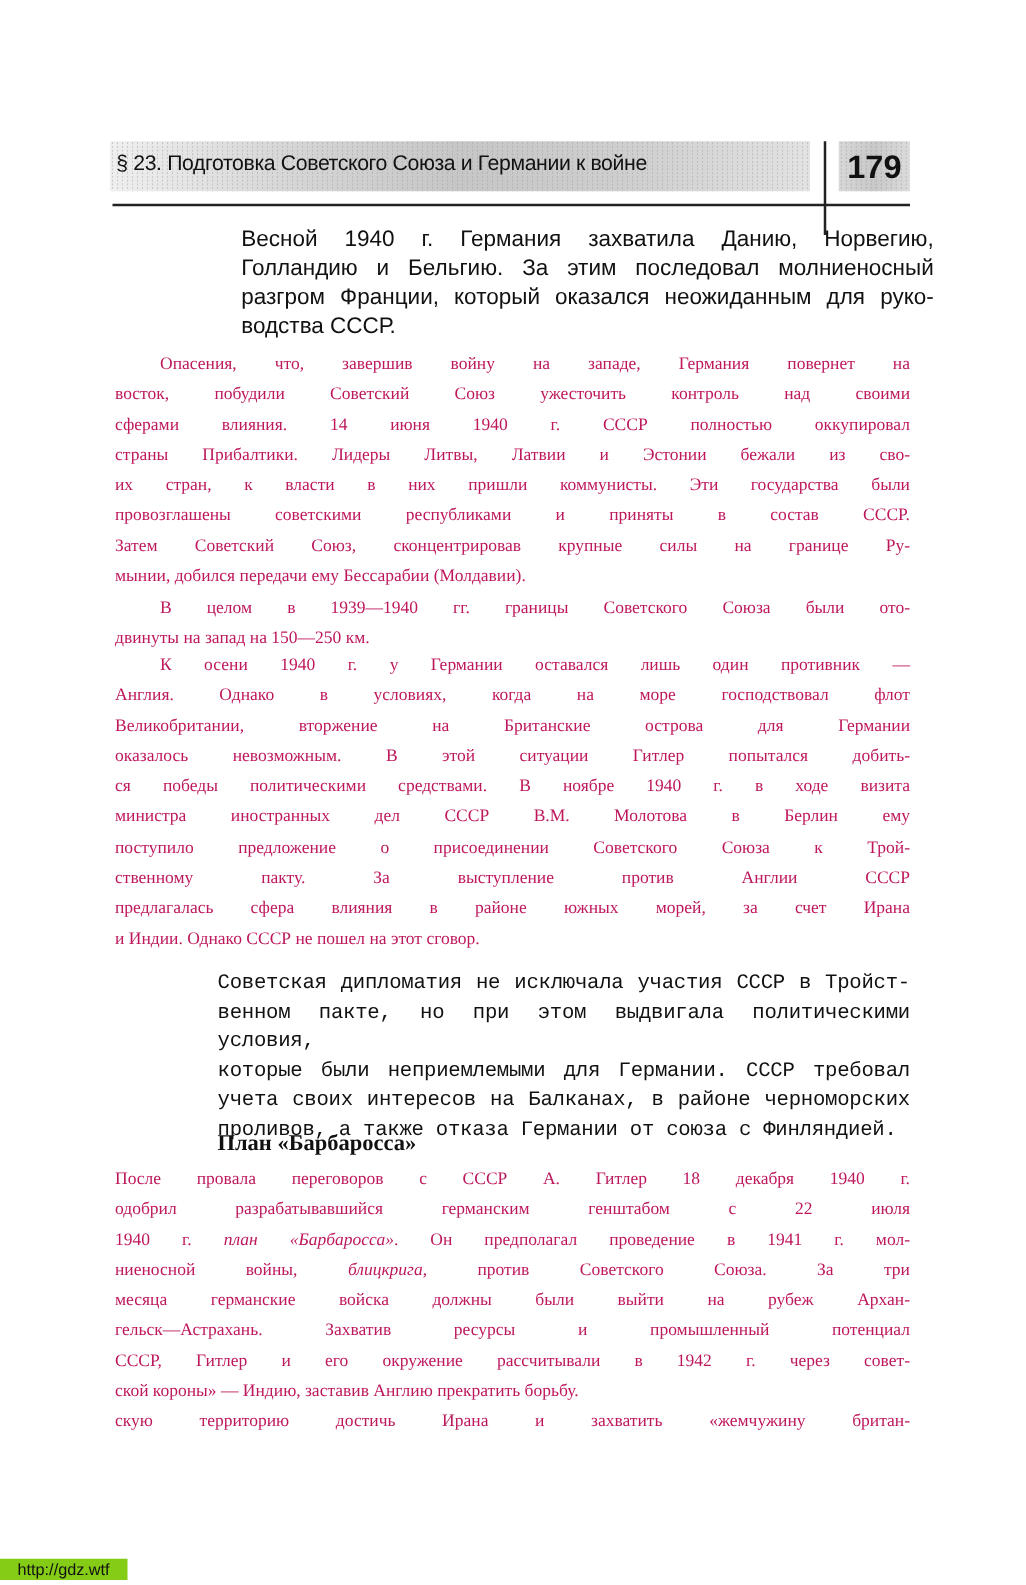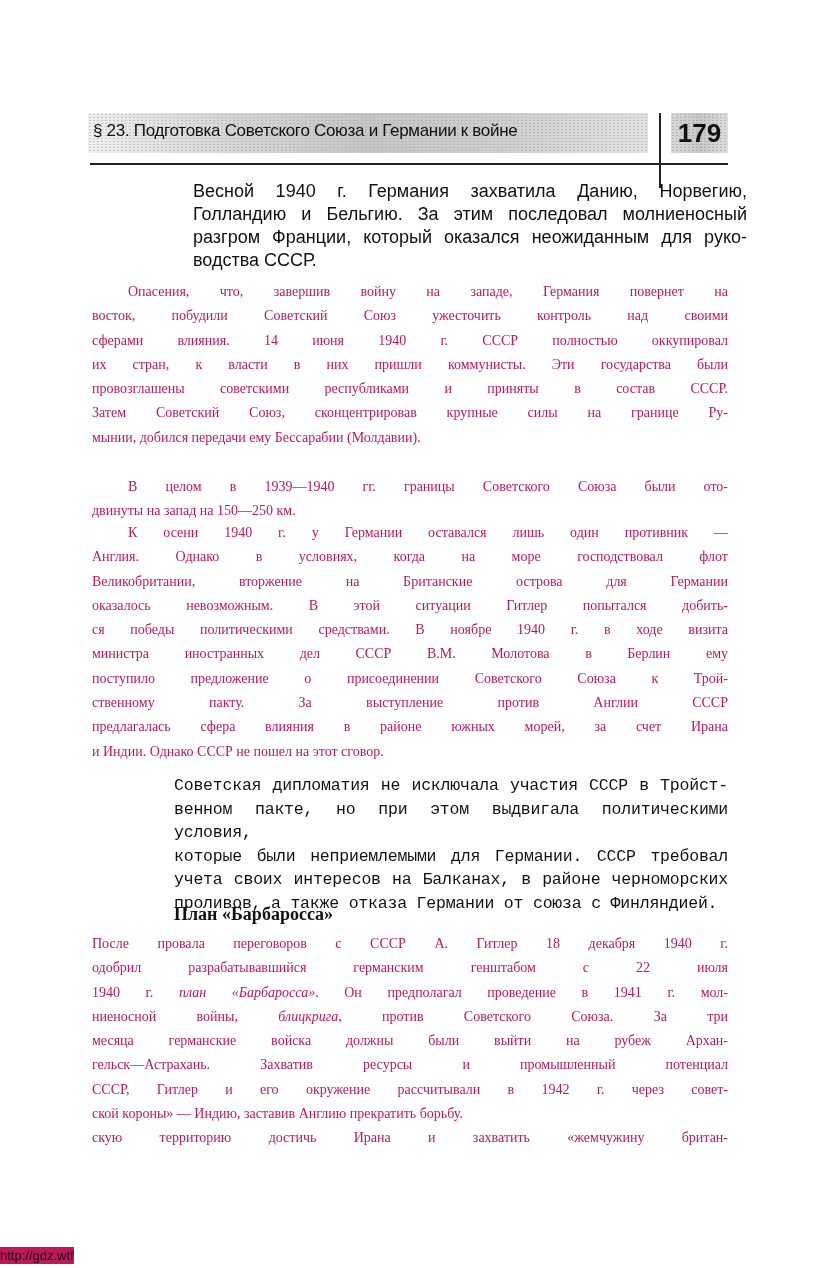--- a/index.html
+++ b/index.html
@@ -58,22 +58,22 @@
     .indent { padding-left: 36px; }
 
     .subhead {
       position: absolute; left: 174px; top: 904px;
       font-family: "Liberation Serif", serif; font-weight: bold; font-size: 18px; color: #111;
     }
     .p4 { top: 932px; }
     em { font-style: italic; }
 
     .watermark {
-      position: absolute; left: 0; top: 1247px; padding: 1px 0;
-      background: #be185d; font-family: "Liberation Sans", sans-serif; font-size: 13px; color: #111;
+      position: absolute; left: 0; top: 1247px; padding: 1px 14px;
+      background: #84cc16; font-family: "Liberation Sans", sans-serif; font-size: 13px; color: #111;
     }
   </style>
 </head>
 <body>
 
 <div class="page">
 
   <div class="hdr-band"></div>
   <div class="hdr-title">§ 23. Подготовка Советского Союза и Германии к войне</div>
   <div class="hdr-vline"></div>
@@ -85,20 +85,21 @@
     <span class="line">Весной 1940 г. Германия захватила Данию, Норвегию,</span>
     <span class="line">Голландию и Бельгию. За этим последовал молниеносный</span>
     <span class="line">разгром Франции, который оказался неожиданным для руко-</span>
     <span class="line last">водства СССР.</span>
   </div>
 
   <div class="serif p1">
     <span class="line indent">Опасения, что, завершив войну на западе, Германия повернет на</span>
     <span class="line">восток, побудили Советский Союз ужесточить контроль над своими</span>
     <span class="line">сферами влияния. 14 июня 1940 г. СССР полностью оккупировал</span>
+    <span class="line">страны Прибалтики. Лидеры Литвы, Латвии и Эстонии бежали из сво-</span>
     <span class="line">их стран, к власти в них пришли коммунисты. Эти государства были</span>
     <span class="line">провозглашены советскими республиками и приняты в состав СССР.</span>
     <span class="line">Затем Советский Союз, сконцентрировав крупные силы на границе Ру-</span>
     <span class="line last">мынии, добился передачи ему Бессарабии (Молдавии).</span>
   </div>
 
   <div class="serif p2">
     <span class="line indent">В целом в 1939—1940 гг. границы Советского Союза были ото-</span>
     <span class="line last">двинуты на запад на 150—250 км.</span>
   </div>

